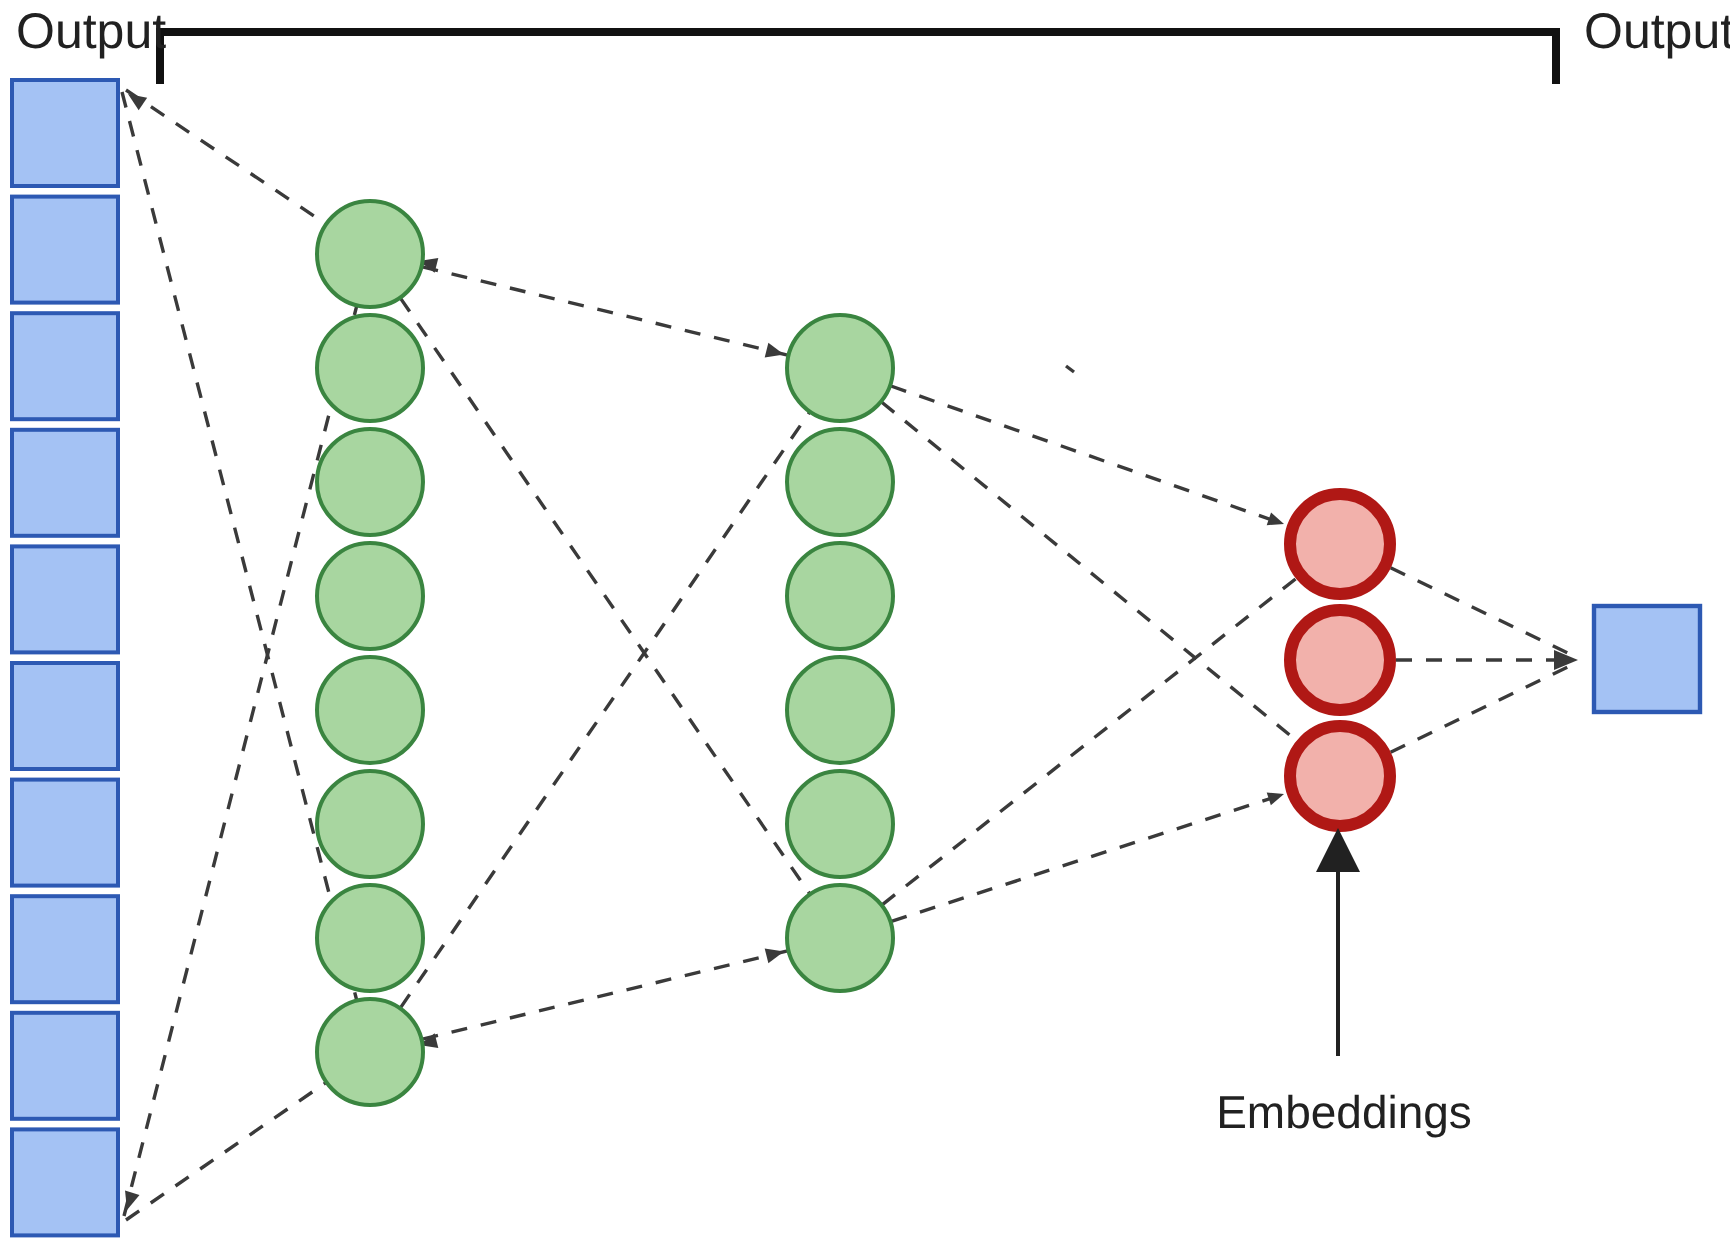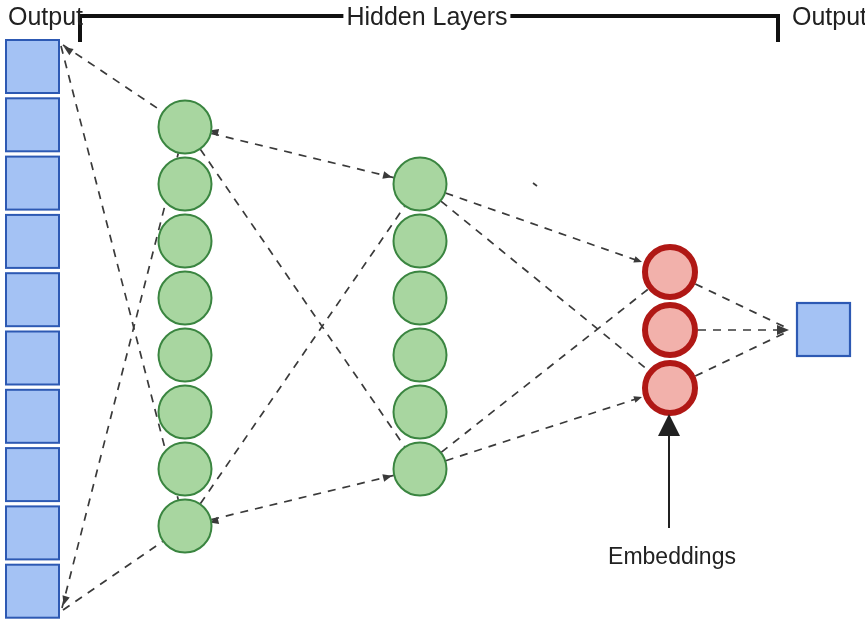--- a/index.html
+++ b/index.html
@@ -91,16 +91,15 @@
       <circle cx="420" cy="469" r="26.5" fill="#a8d6a0" stroke="#3a8540" stroke-width="2"></circle>
       <circle cx="670" cy="272" r="25" fill="#f2b1ab" stroke="#b01815" stroke-width="6"></circle>
       <circle cx="670" cy="330" r="25" fill="#f2b1ab" stroke="#b01815" stroke-width="6"></circle>
       <circle cx="670" cy="388" r="25" fill="#f2b1ab" stroke="#b01815" stroke-width="6"></circle>
       <rect x="797" y="303" width="53" height="53" fill="#a4c2f4" stroke="#2d59b3" stroke-width="2.2"></rect>
       <line x1="669" y1="528" x2="669" y2="434" stroke="#212121" stroke-width="2"></line>
       <path d="M 669,414 L 658,436 L 680,436 Z" fill="#212121"></path>
     </svg>
 
   <div class="lbl lbl-input">Output</div>
-  <div class="lbl lbl-hidden">Hidden Layers</div>
   <div class="lbl lbl-output">Output</div>
   <div class="lbl lbl-embeddings">Embeddings</div>
 </div>
 
 </body></html>

